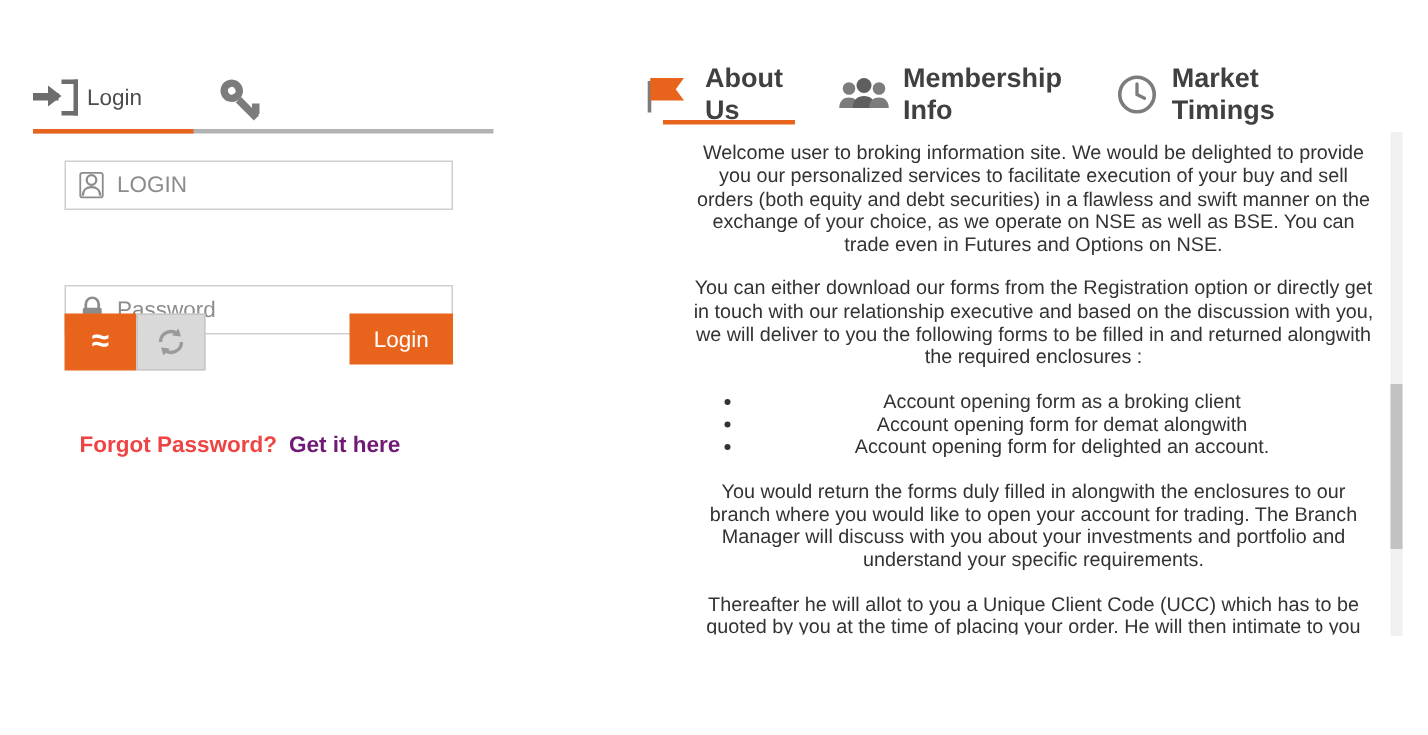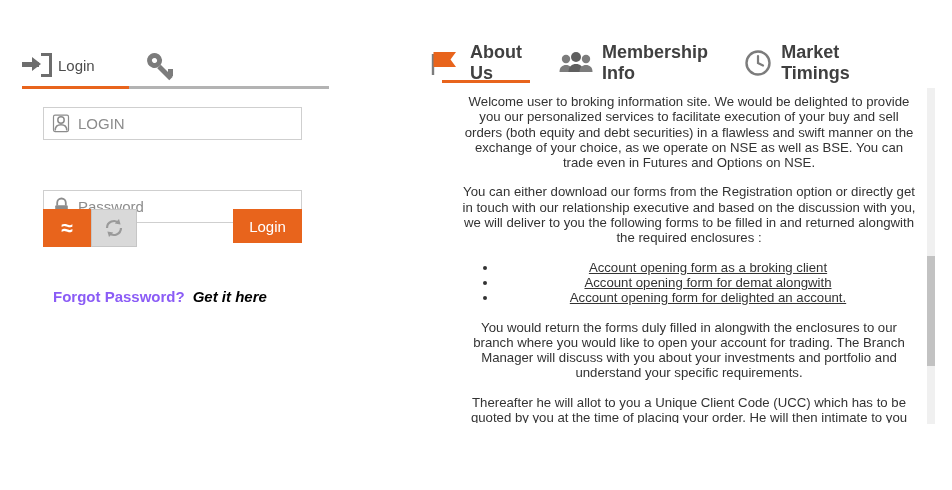--- a/index.html
+++ b/index.html
@@ -209,27 +209,26 @@
     cursor: pointer;
   }
 
   .forgot-row {
     position: absolute;
     left: 53px;
     top: 288px;
     font-size: 15px;
     font-weight: bold;
   }
-  .forgot-label { color: #8b5cf6; }
+  .forgot-label { color: #ef4444; }
   .forgot-link {
-    color: #000000;
+    color: #701a75;
     text-decoration: none;
     margin-left: 8px;
     cursor: pointer;
-    font-style: italic;
   }
 
   
   .right-panel {
     position: absolute;
     left: 420px;
     top: 0;
     width: 515px;
     height: 490px;
   }
@@ -297,21 +296,21 @@
     color: #333;
   }
   .content-inner p {
     margin: 0 0 14px 0;
   }
   .content-inner ul {
     margin: 0 0 14px 0;
     padding-left: 38px;
     list-style-type: disc;
   }
-  .content-inner li { margin: 0; text-decoration: underline; }
+  .content-inner li { margin: 0; }
   .clipped { position: relative; text-align: center; }
   .clip-fade {
     position: absolute;
     left: 0;
     right: 0;
     bottom: 0;
     height: 18px;
     background: #ffffff;
   }
 

